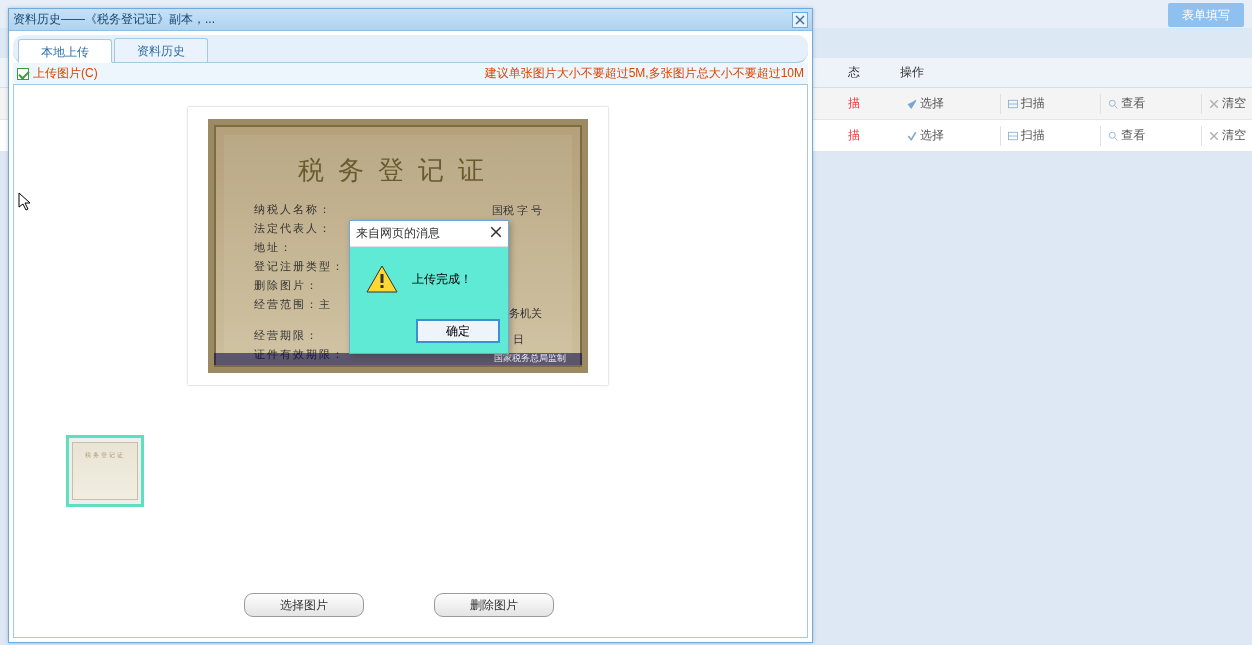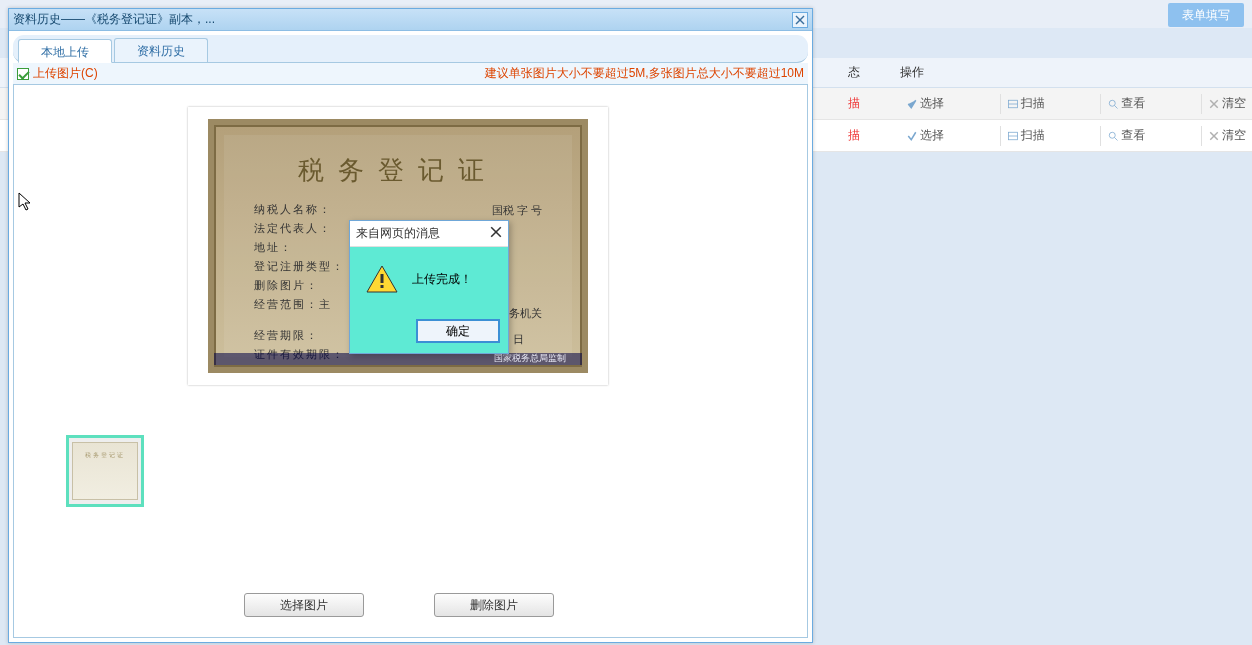--- a/index.html
+++ b/index.html
@@ -151,21 +151,21 @@
     }
     .thumb-inner {
       width:66px; height:58px;
       background:linear-gradient(#e9e4d4,#f1eee1);
       border:1px solid #c8c0a6; font-size:6px; color:#a89a70;
       text-align:center; padding-top:8px; letter-spacing:2px;
     }
 
     .btn {
       position:absolute; width:120px; height:24px;
-      border:1px solid #9a9a9a; border-radius:3px;
+      border:1px solid #9a9a9a; border-radius:9px;
       background:linear-gradient(#fdfdfd,#e4e4e4);
       text-align:center; line-height:22px; color:#333; cursor:default;
     }
     .btn.select { left:230px; bottom:20px; }
     .btn.delete { left:420px; bottom:20px; }
 
     
     .alert {
       position:absolute; top:220px; left:320px; width:160px;
       border:1px solid #6fa7d8; background:#5eead4;

